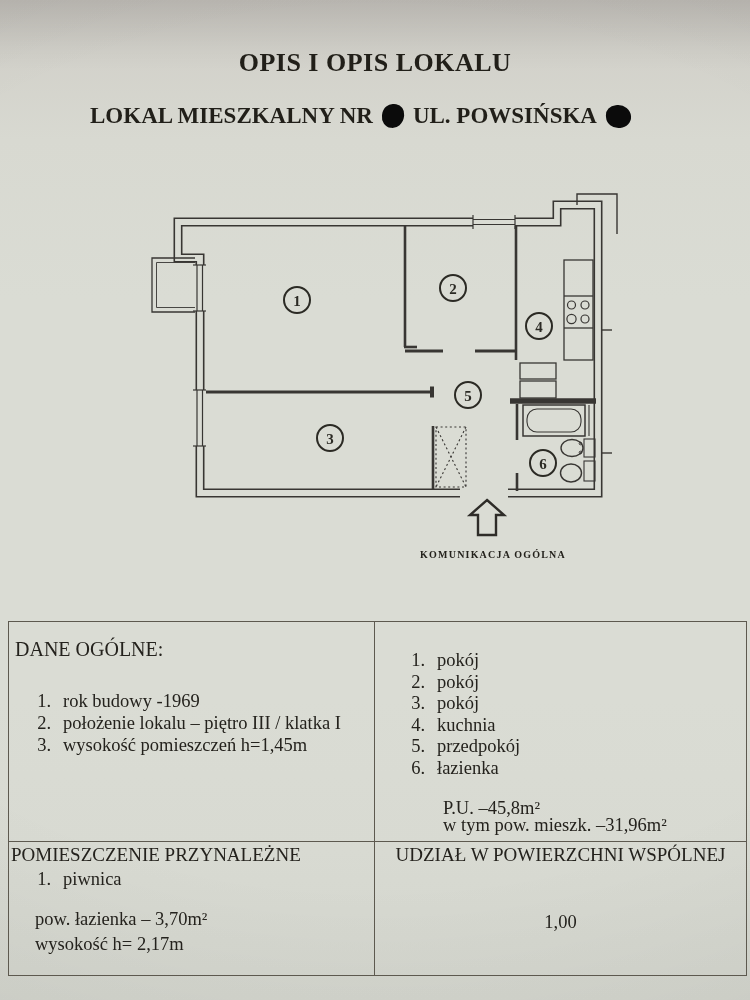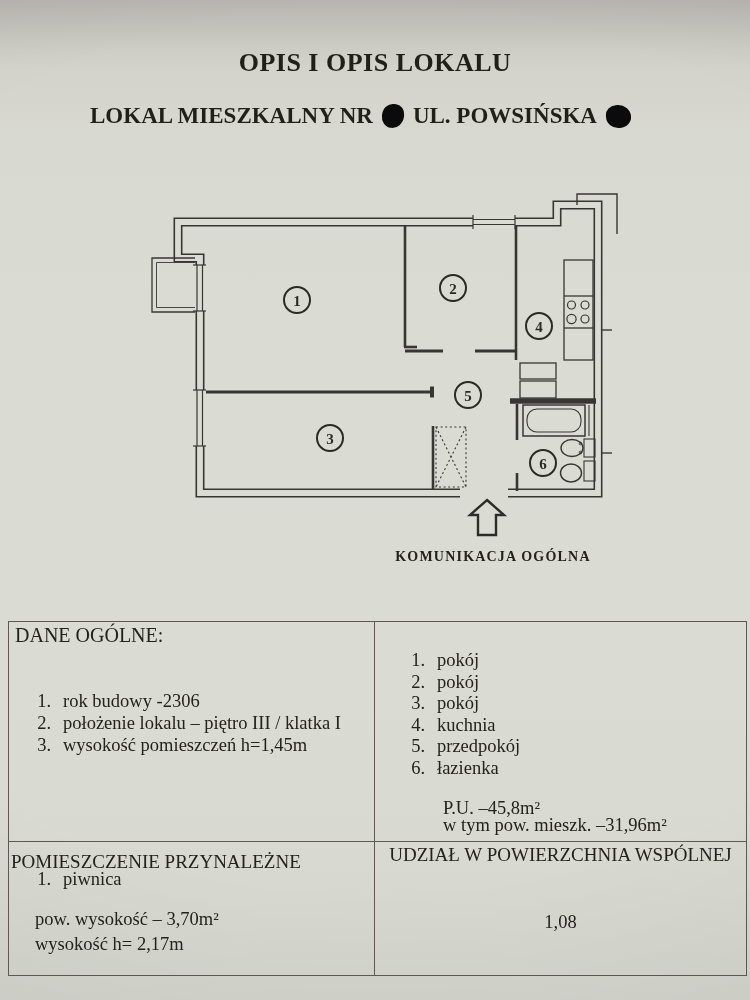--- a/index.html
+++ b/index.html
@@ -29,21 +29,21 @@
     border-radius:48% 42% 52% 46%;margin:0 5px;transform:rotate(7deg);
   }
   .redaction.r2{width:25px;height:23px;border-radius:42% 52% 46% 50%;transform:rotate(-4deg);}
   svg.plan{position:absolute;left:140px;top:190px;}
   svg.plan .roomnum{
     font-family:"Liberation Serif", serif;font-size:15px;font-weight:600;
     fill:#2b2a24;text-anchor:middle;
   }
   .plan-caption{
     position:absolute;top:549px;left:341px;width:304px;text-align:center;
-    font-size:14px;font-weight:600;letter-spacing:1.2px;color:#24221c;white-space:nowrap;
+    font-size:10px;font-weight:600;letter-spacing:1.2px;color:#24221c;white-space:nowrap;
   }
   .info-table{
     position:absolute;left:8px;top:621px;width:737px;height:353px;
     border:1px solid #5d594f;
     display:grid;grid-template-columns:366px 1fr;grid-template-rows:220px 1fr;
   }
   .cell{position:relative;font-size:18.5px;line-height:22px;}
   .cell-a,.cell-c{border-right:1px solid #5d594f;}
   .cell-a,.cell-b{border-bottom:1px solid #5d594f;}
   .sec-header{position:absolute;font-size:20px;white-space:nowrap;}
@@ -184,24 +184,24 @@
     <circle cx="403" cy="273" r="13" fill="none" stroke="#2b2a24" stroke-width="2"></circle>
     <text class="roomnum" x="403" y="278.5">6</text>
   </g>
 </svg>
 
 <div class="plan-caption">KOMUNIKACJA OGÓLNA</div>
 
 <div class="info-table">
 
   <div class="cell cell-a">
-    <div class="sec-header" style="left:6px;top:2px;">DANE OGÓLNE:</div>
+    <div class="sec-header" style="left:6px;top:16px;">DANE OGÓLNE:</div>
     <div class="li" style="left:24px;top:68px;">
       <span class="num">1.</span>
-      <span>rok budowy -2306</span>
+      <span>rok budowy -1969</span>
     </div>
     <div class="li" style="left:24px;top:90px;">
       <span class="num">2.</span>
       <span>położenie lokalu – piętro III / klatka I</span>
     </div>
     <div class="li" style="left:24px;top:112px;">
       <span class="num">3.</span>
       <span>wysokość pomieszczeń h=1,45m</span>
     </div>
   </div>
@@ -229,27 +229,27 @@
     </div>
     <div class="li" style="left:32px;top:135.5px;">
       <span class="num">6.</span>
       <span>łazienka</span>
     </div>
     <div class="free-line" style="left:68px;top:176px;">P.U. –45,8m²</div>
     <div class="free-line" style="left:68px;top:193px;">w tym pow. mieszk. –31,96m²</div>
   </div>
 
   <div class="cell cell-c">
-    <div class="sec-header" style="left:2px;top:9px;font-size:19px;">POMIESZCZENIE PRZYNALEŻNE</div>
+    <div class="sec-header" style="left:2px;top:2px;font-size:19px;">POMIESZCZENIE PRZYNALEŻNE</div>
     <div class="li" style="left:24px;top:26px;">
       <span class="num">1.</span>
       <span>piwnica</span>
     </div>
-    <div class="free-line" style="left:26px;top:66px;">pow. wysokość – 3,70m²</div>
+    <div class="free-line" style="left:26px;top:66px;">pow. łazienka – 3,70m²</div>
     <div class="free-line" style="left:26px;top:91px;">wysokość h= 2,17m</div>
   </div>
 
   <div class="cell">
-    <div class="centered" style="top:2px;font-size:19px;">UDZIAŁ W POWIERZCHNIA WSPÓLNEJ</div>
-    <div class="centered" style="top:69px;">1,08</div>
+    <div class="centered" style="top:2px;font-size:19px;">UDZIAŁ W POWIERZCHNI WSPÓLNEJ</div>
+    <div class="centered" style="top:69px;">1,00</div>
   </div>
 
 </div>
 
 </body></html>

